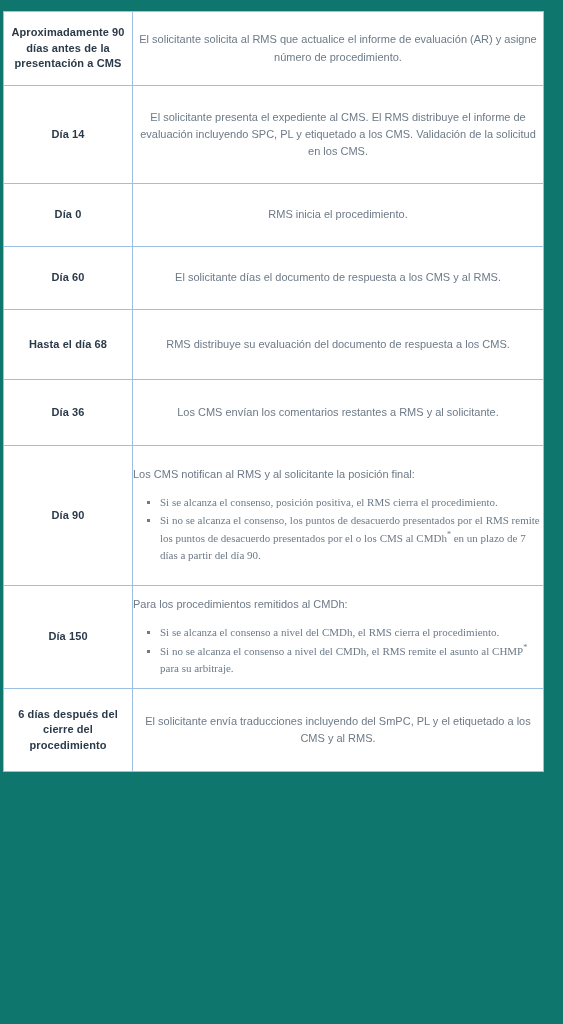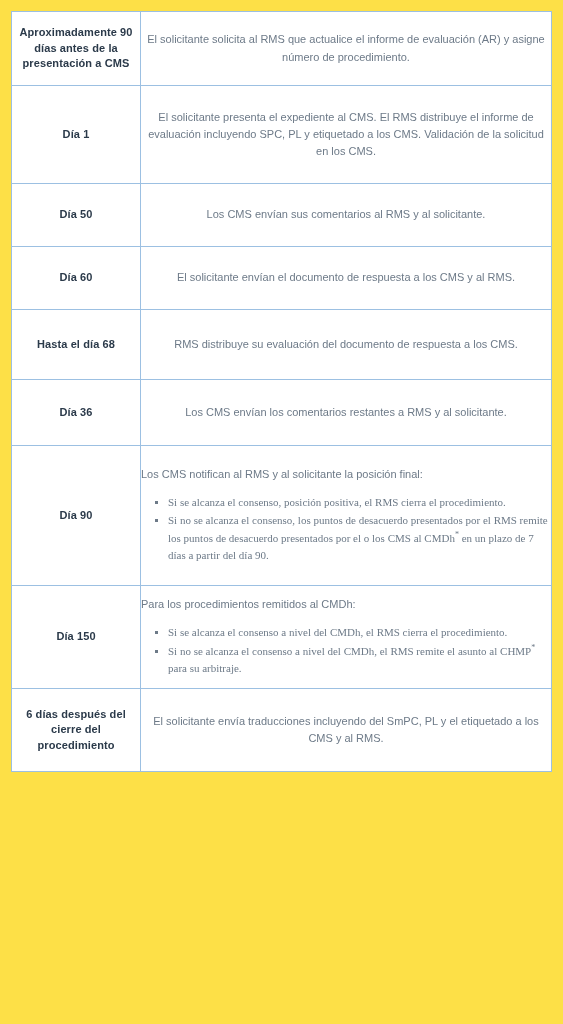--- a/index.html
+++ b/index.html
@@ -14,22 +14,22 @@
     overflow: hidden;
     font-family: "Liberation Sans", "DejaVu Sans", sans-serif;
     -webkit-font-smoothing: antialiased;
   }
 
   .page {
     position: relative;
     width: 563px;
     height: 1024px;
     box-sizing: border-box;
-    padding: 11px 11px 9px 11px;
-    background: #fde047;
+    padding: 11px 11px 9px 3px;
+    background: #0f766e;
   }
 
   table.timetable {
     width: 541px;
     border-collapse: collapse;
     table-layout: fixed;
     background: #ffffff;
   }
 
   table.timetable td {
@@ -123,35 +123,35 @@
 <div class="page">
   <table class="timetable">
     <tbody>
         <tr data-row="0">
           <td class="phase">Aproximadamente 90 días antes de la presentación a CMS</td>
           <td class="desc">
             <span class="line">El solicitante solicita al RMS que actualice el informe de evaluación (AR) y asigne número de procedimiento.</span>
           </td>
         </tr>
         <tr data-row="1">
-          <td class="phase">Día 1</td>
+          <td class="phase">Día 14</td>
           <td class="desc">
             <span class="line">El solicitante presenta el expediente al CMS. El RMS distribuye el informe de evaluación incluyendo SPC, PL y etiquetado a los CMS. Validación de la solicitud en los CMS.</span>
           </td>
         </tr>
-        <tr data-row="3">
-          <td class="phase">Día 50</td>
+        <tr data-row="2">
+          <td class="phase">Día 0</td>
           <td class="desc">
-            <span class="line">Los CMS envían sus comentarios al RMS y al solicitante.</span>
+            <span class="line">RMS inicia el procedimiento.</span>
           </td>
         </tr>
         <tr data-row="4">
           <td class="phase">Día 60</td>
           <td class="desc">
-            <span class="line">El solicitante envían el documento de respuesta a los CMS y al RMS.</span>
+            <span class="line">El solicitante días el documento de respuesta a los CMS y al RMS.</span>
           </td>
         </tr>
         <tr data-row="5">
           <td class="phase">Hasta el día 68</td>
           <td class="desc">
             <span class="line">RMS distribuye su evaluación del documento de respuesta a los CMS.</span>
           </td>
         </tr>
         <tr data-row="7">
           <td class="phase">Día 36</td>

